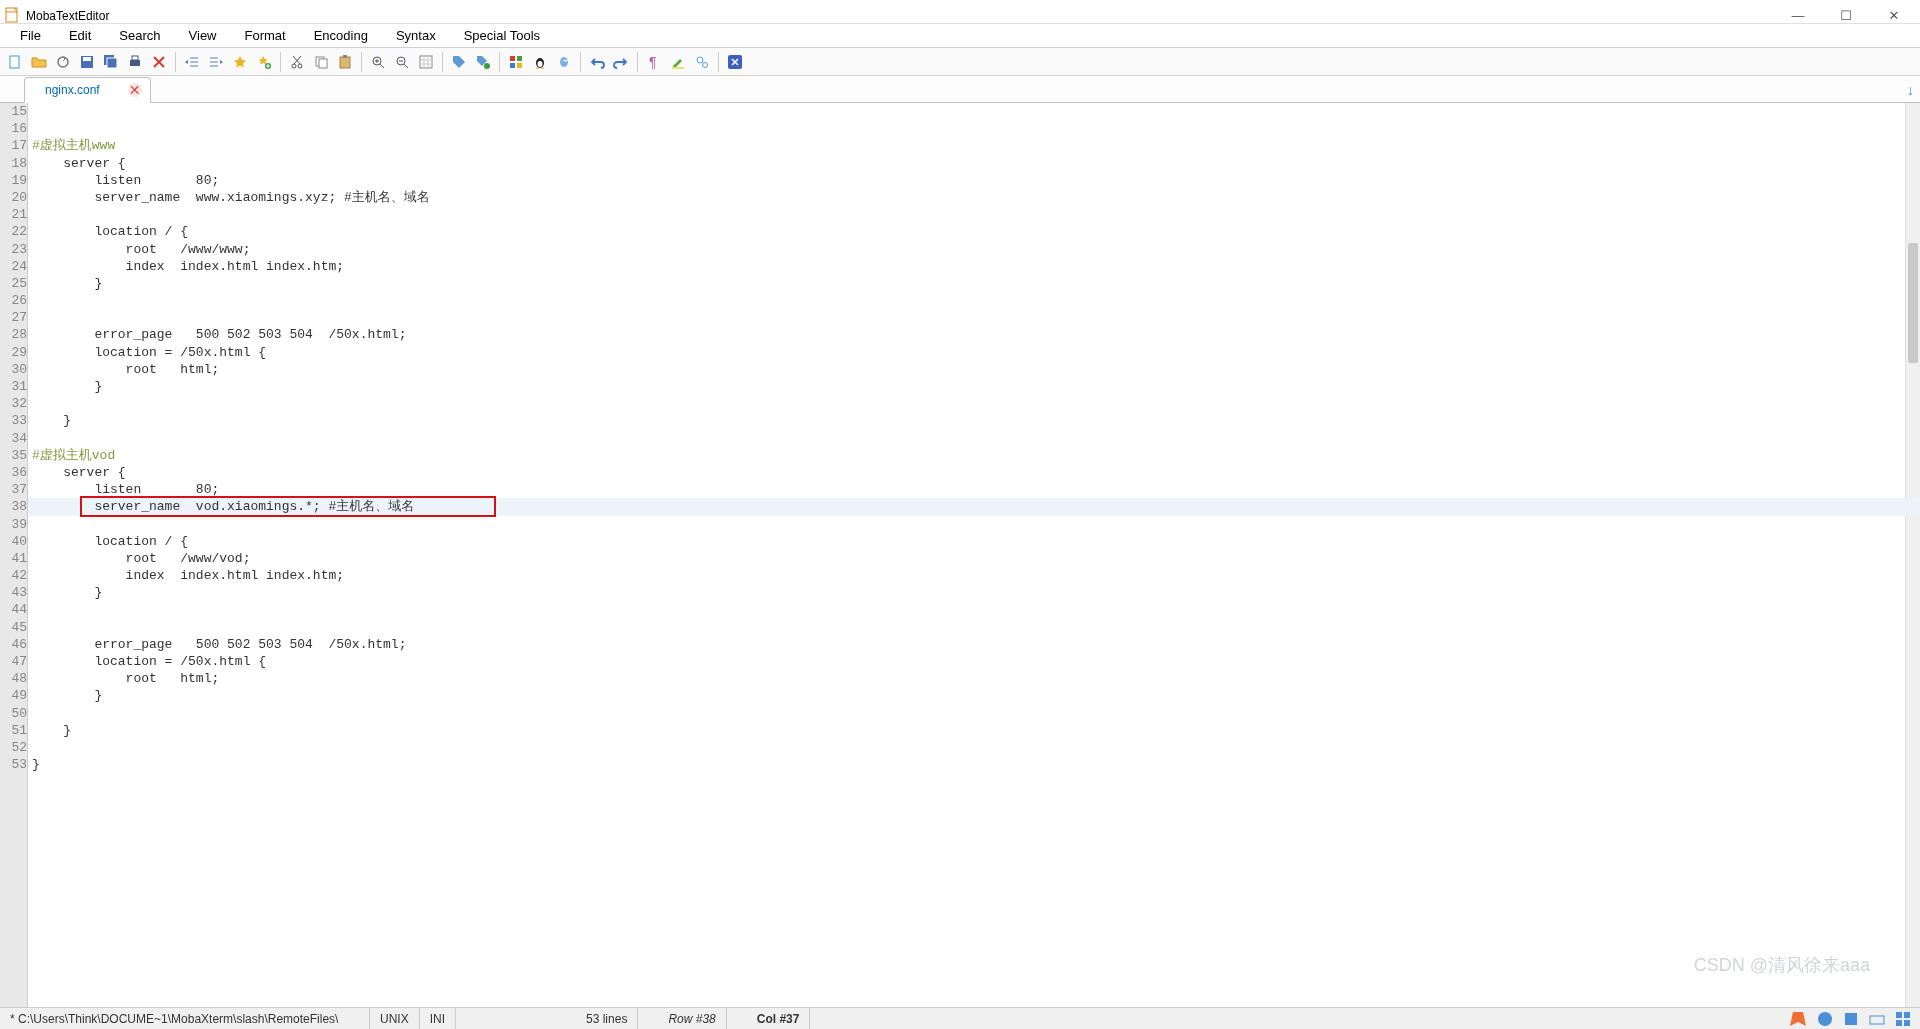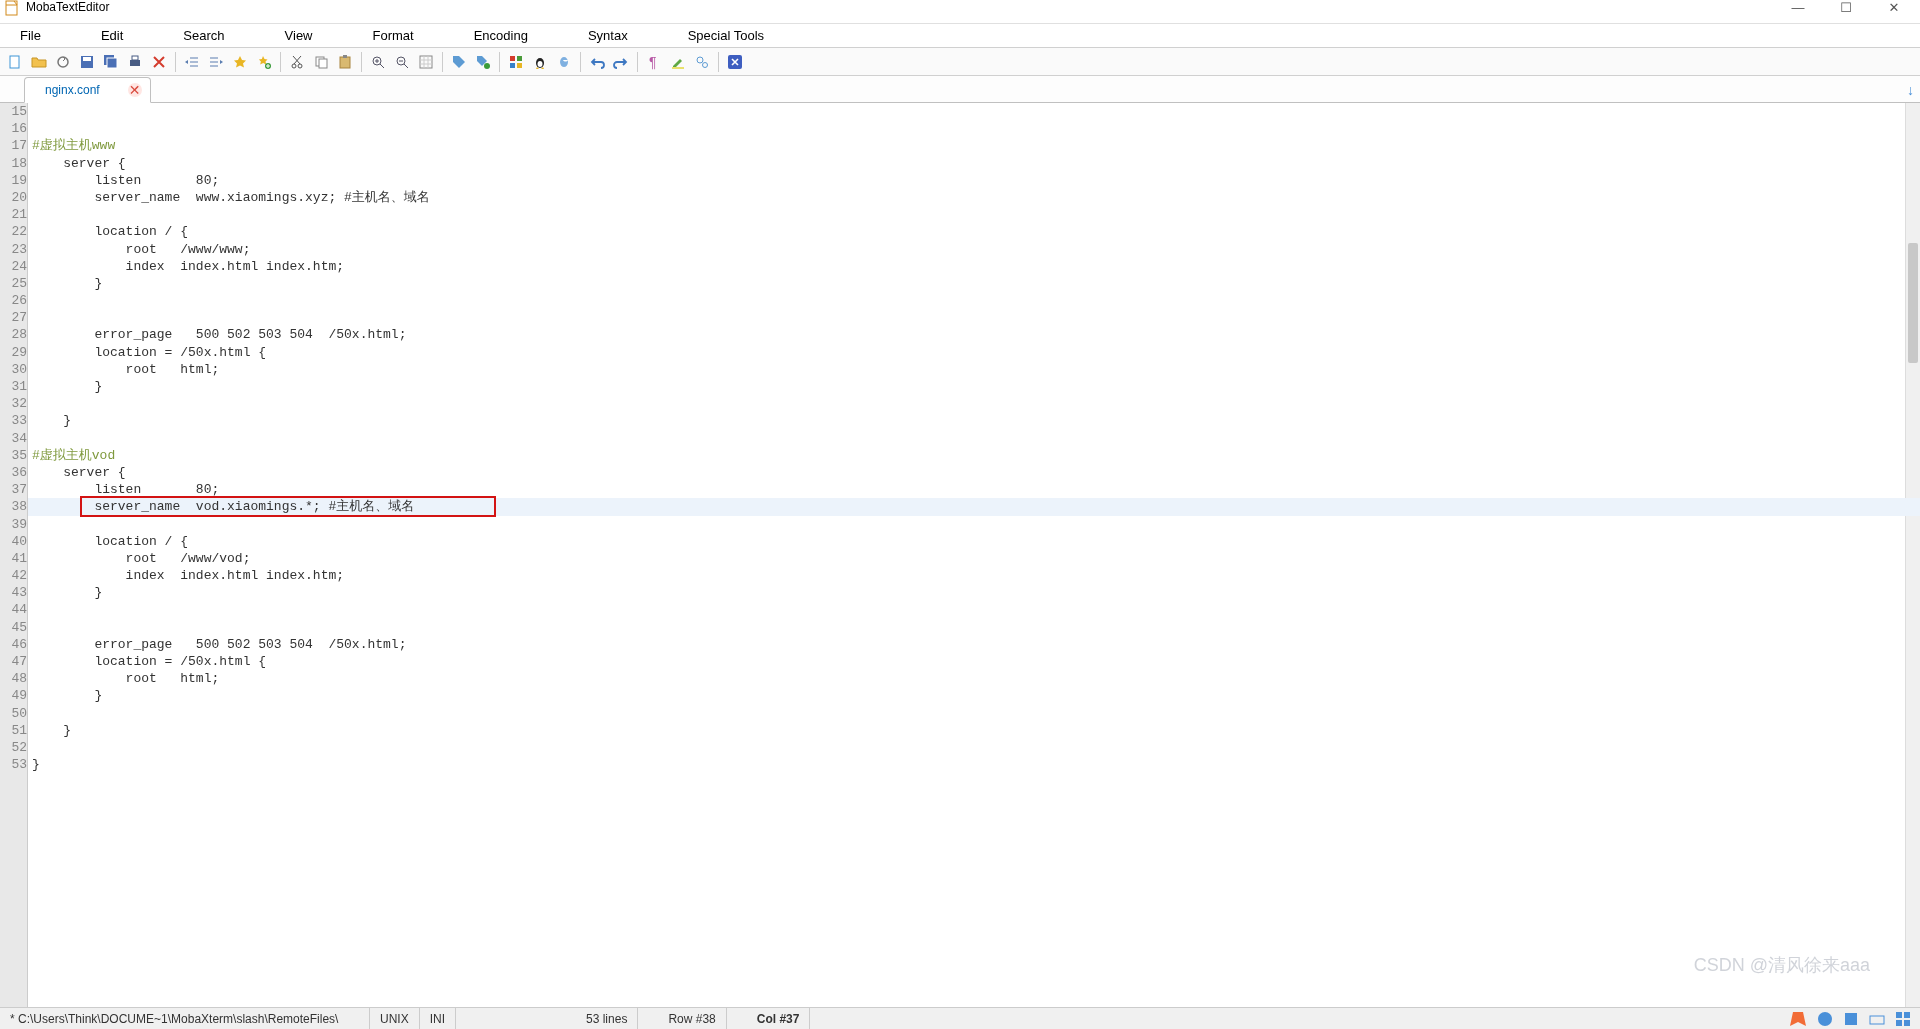--- a/index.html
+++ b/index.html
@@ -11,21 +11,21 @@
     height: 1029px;
     display: flex;
     flex-direction: column;
     overflow: hidden;
   }
   
   .titlebar {
     height: 24px;
     background: #fff;
     display: flex;
-    align-items: flex-start;
+    align-items: flex-end;
     border-bottom: 1px solid #e0e0e0;
     padding: 0 4px;
   }
   .titlebar .app-icon {
     width: 16px; height: 16px;
     margin-right: 6px;
     display: inline-flex;
   }
   .titlebar .title { color: #000; font-size: 12px; }
   .win-controls {
@@ -42,21 +42,20 @@
     text-align: center;
   }
   
   .menubar {
     height: 24px;
     background: #fff;
     display: flex;
     align-items: center;
     padding: 0 6px;
     border-bottom: 1px solid #d0d0d0;
-    gap: 32px;
   }
   .menubar .menu-item {
     padding: 3px 14px;
     cursor: pointer;
   }
   
   .toolbar {
     height: 28px;
     background: #fafafa;
     display: flex;
@@ -193,21 +192,21 @@
   }
   .statusbar .cell {
     padding: 0 10px;
     border-right: 1px solid #ccc;
     height: 100%;
     display: flex;
     align-items: center;
   }
   .statusbar .path { flex: 0 0 370px; }
   .statusbar .lines { margin-left: 120px; }
-  .statusbar .row    { margin-left: 20px; }
+  .statusbar .row    { margin-left: 20px; font-style: italic; }
   .statusbar .col    { margin-left: 20px; font-weight: bold; }
   .statusbar .tray {
     margin-left: auto;
     display: flex;
     align-items: center;
     gap: 8px;
     padding-right: 8px;
   }
   .tray-icon { width:18px; height:18px; display:inline-flex; cursor: pointer;}
   .watermark {

